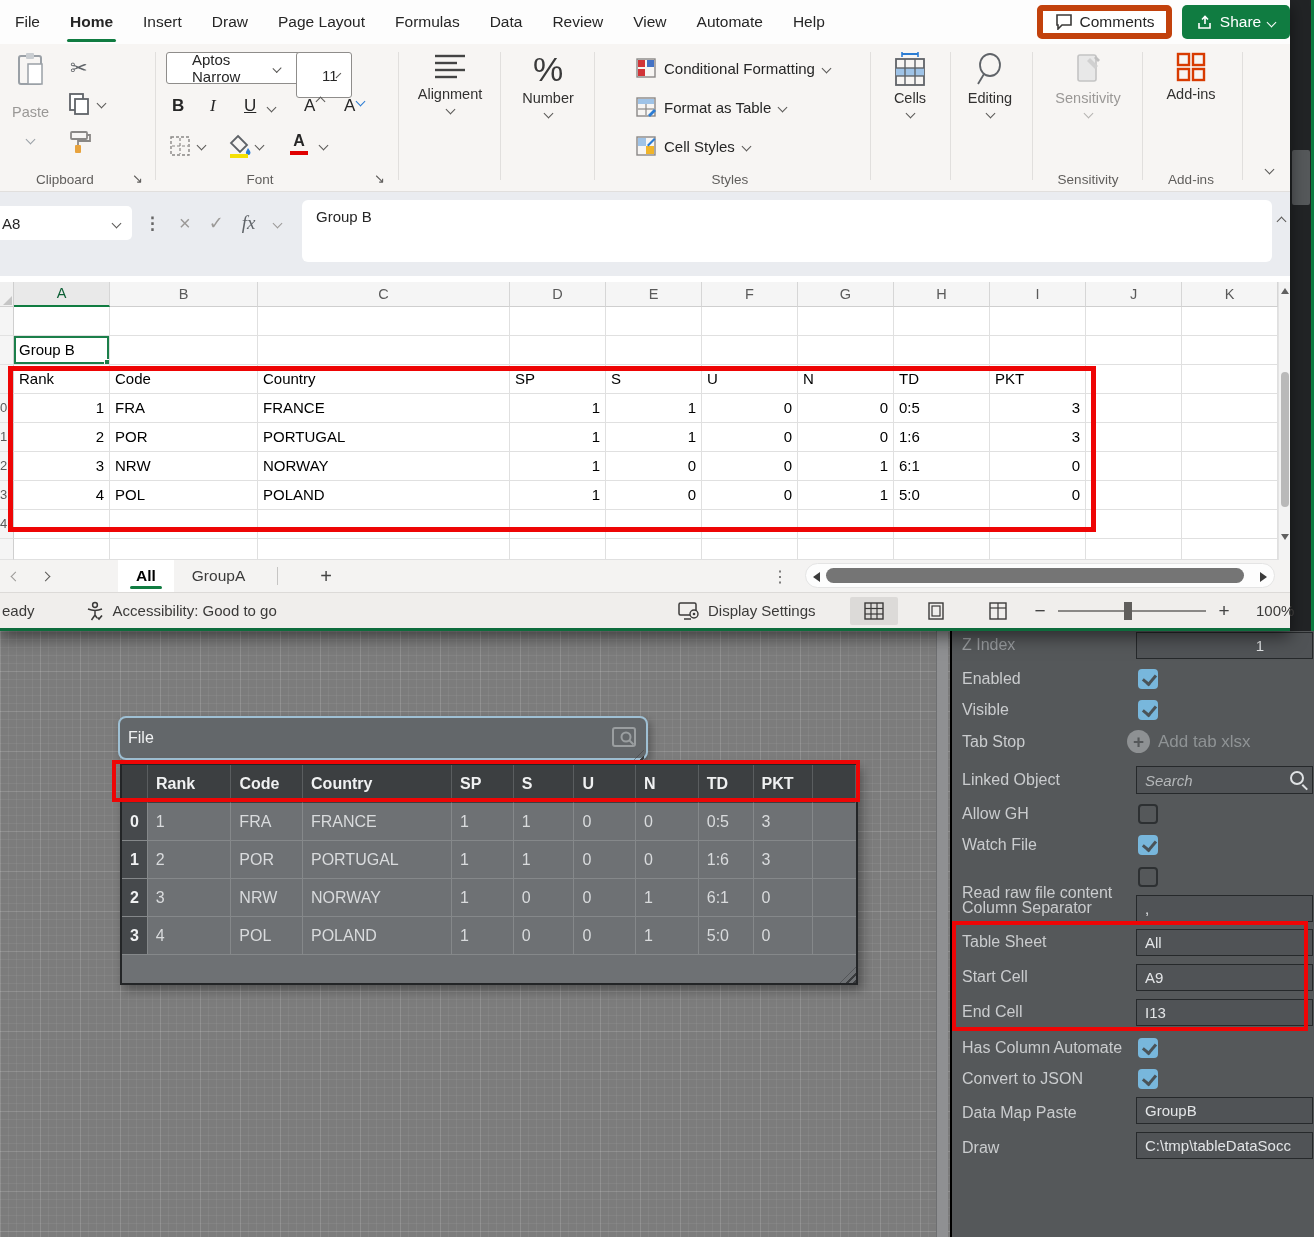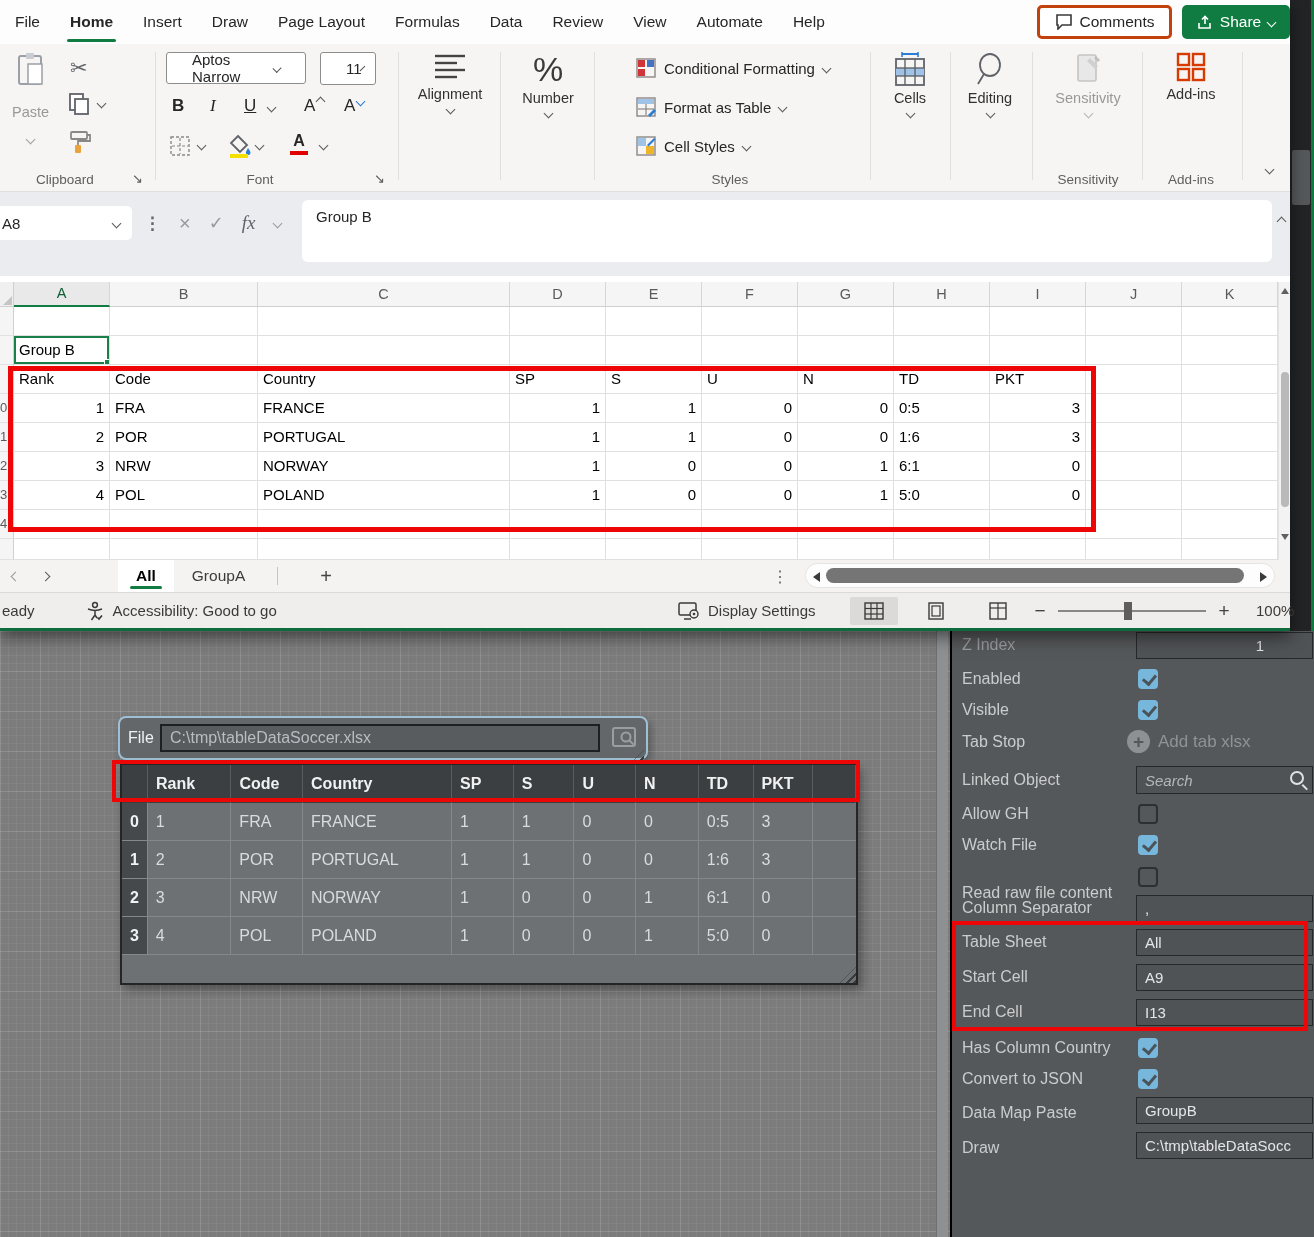--- a/index.html
+++ b/index.html
@@ -65,21 +65,21 @@
   .search-glyph::after { content:""; position:absolute; left:11px; top:11px; width:7px; height:2px; background:#dfe2e4; transform:rotate(45deg); transform-origin:0 0; }
 
   
   .xl { position:absolute; left:0; top:0; width:1290px; height:631px; background:#fff; box-shadow:0 6px 16px rgba(0,0,0,.5); }
   .xl-green-bottom { position:absolute; left:0; top:628px; width:1290px; height:3px; background:#0e6b3c; }
 
   .menubar { position:absolute; left:0; top:0; width:1290px; height:44px; background:#fdfdfd; display:flex; align-items:center; }
   .menu-item { padding:0 15px; font-size:15.5px; color:#262626; height:44px; display:flex; align-items:center; position:relative; }
   .menu-item.active { font-weight:bold; }
   .menu-item.active::after { content:""; position:absolute; left:12px; right:12px; bottom:2px; height:3px; background:#107c41; border-radius:2px; }
-  .comments-btn { position:absolute; left:1037px; top:5px; width:135px; height:34px; border:3px solid #c2410c; border-radius:5px;
+  .comments-btn { position:absolute; left:1037px; top:5px; width:135px; height:34px; border:6px solid #c2410c; border-radius:5px;
     background:#fff; display:flex; align-items:center; justify-content:center; gap:7px; font-size:15.5px; color:#262626; }
   .share-btn { position:absolute; left:1182px; top:5px; width:108px; height:34px; border-radius:5px; background:#107c41;
     display:flex; align-items:center; justify-content:center; gap:7px; font-size:15.5px; color:#fff; }
 
   .ribbon { position:absolute; left:0; top:44px; width:1290px; height:148px; background:#f7f5f3; border-bottom:1px solid #e1dfdd; }
   .rsep { position:absolute; top:8px; width:1px; height:128px; background:#e1dfdd; }
   .grp-label { position:absolute; bottom:4px; font-size:13.5px; color:#605e5c; text-align:center; }
   .launcher { position:absolute; bottom:5px; font-size:13px; color:#605e5c; }
   .bigbtn { position:absolute; top:8px; display:flex; flex-direction:column; align-items:center; gap:4px; }
   .bigbtn .lbl { font-size:14.5px; color:#323130; }
@@ -172,21 +172,20 @@
   <div class="dz-strip">
     <div class="thumb"></div>
     <div class="greenline"></div>
   </div>
 
   <div class="canvas">
     <div class="canvas-vscroll"></div>
 
     <div class="file-widget">
       <span class="fw-label">File</span>
-      <input class="fw-input" readonly="" value="C:\tmp\tableDataSoccer.xlsx" style="">
       <span class="fw-browse">
         <svg width="26" height="24" viewBox="0 0 26 24">
             <rect x="1" y="2" width="22" height="18" rx="2" fill="none" stroke="#9a9ea0" stroke-width="2"></rect>
             <circle cx="14" cy="11" r="4.5" fill="none" stroke="#9a9ea0" stroke-width="2"></circle>
             <line x1="17.5" y1="14.5" x2="21.5" y2="18.5" stroke="#9a9ea0" stroke-width="2"></line>
           </svg>
       </span>
       <div class="resize-grip" style="right:2px; bottom:-8px;"></div>
     </div>
 
@@ -295,21 +294,21 @@
 
     <div class="prow-label" style="top:301px;">Table Sheet</div>
     <input class="pinput" readonly="" style="top: 298px;" value="All">
 
     <div class="prow-label" style="top:336px;">Start Cell</div>
     <input class="pinput" readonly="" style="top: 333px;" value="A9">
 
     <div class="prow-label" style="top:371px;">End Cell</div>
     <input class="pinput" readonly="" style="top: 368px;" value="I13">
 
-    <div class="prow-label" style="top:407px;">Has Column Country</div>
+    <div class="prow-label" style="top:407px;">Has Column Automate</div>
     <div class="cb on" style="top:407px;"></div>
 
     <div class="prow-label" style="top:438px;">Convert to JSON</div>
     <div class="cb on" style="top:438px;"></div>
 
     <div class="prow-label" style="top:472px;">Data Map Paste</div>
     <input class="pinput" readonly="" style="top: 466px;" value="GroupB">
 
     <div class="prow-label" style="top:507px;">Draw</div>
     <input class="pinput" readonly="" style="top: 501px;" value="C:\tmp\tableDataSocc">
@@ -376,21 +375,21 @@
           </svg>
       </div>
       <div class="grp-label" style="left:30px; width:70px;">Clipboard</div>
       <div class="launcher" style="left:132px;">↘</div>
       <div class="rsep" style="left:155px;"></div>
 
       <div class="combo" style="left:166px; top:8px; width:140px; height:32px;">
         <span>Aptos Narrow</span>
         <span class="chev"></span>
       </div>
-      <div class="combo" style="left:320px; top:8px; width:56px; height:33px;">
+      <div class="combo" style="left:296px; top:8px; width:56px; height:46px;">
         <span>11</span>
         <span class="chev"></span>
       </div>
       <div class="fmt-btn" style="left:172px; top:52px; font-weight:bold;">B</div>
       <div class="fmt-btn" style="left:210px; top:52px; font-style:italic; font-family:'Liberation Serif',serif;">I</div>
       <div class="fmt-btn" style="left:244px; top:52px; text-decoration:underline;">U</div>
       <span class="chev" style="position:absolute; left:268px; top:60px;"></span>
       <div class="fmt-btn" style="left:304px; top:52px;">
           <span>A</span>
           <span class="chev up" style="margin:-10px 0 0 2px;"></span>

